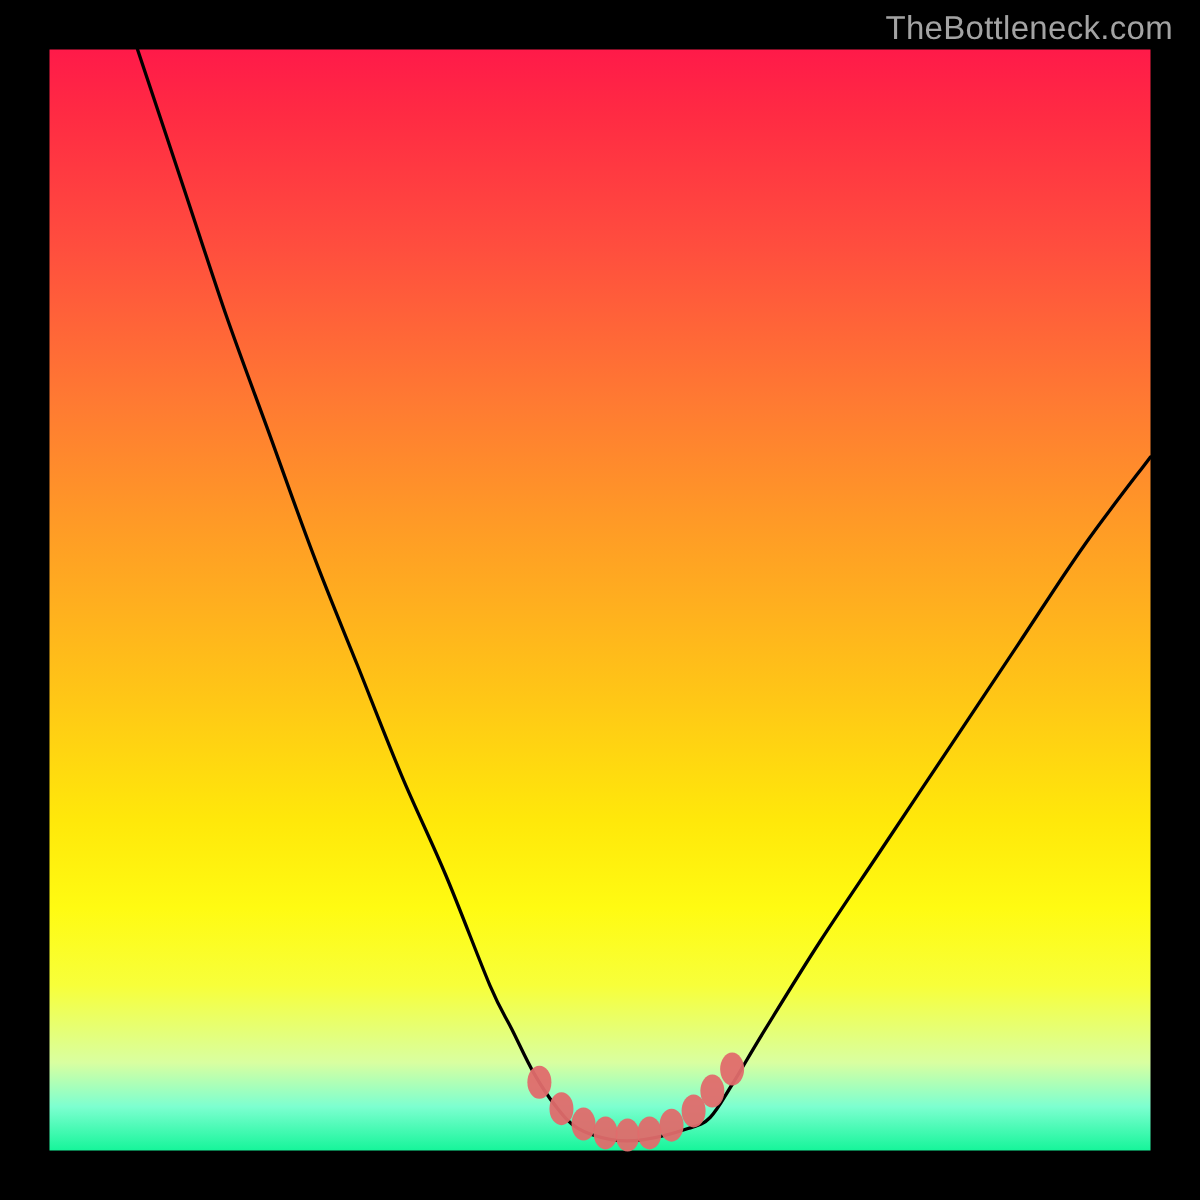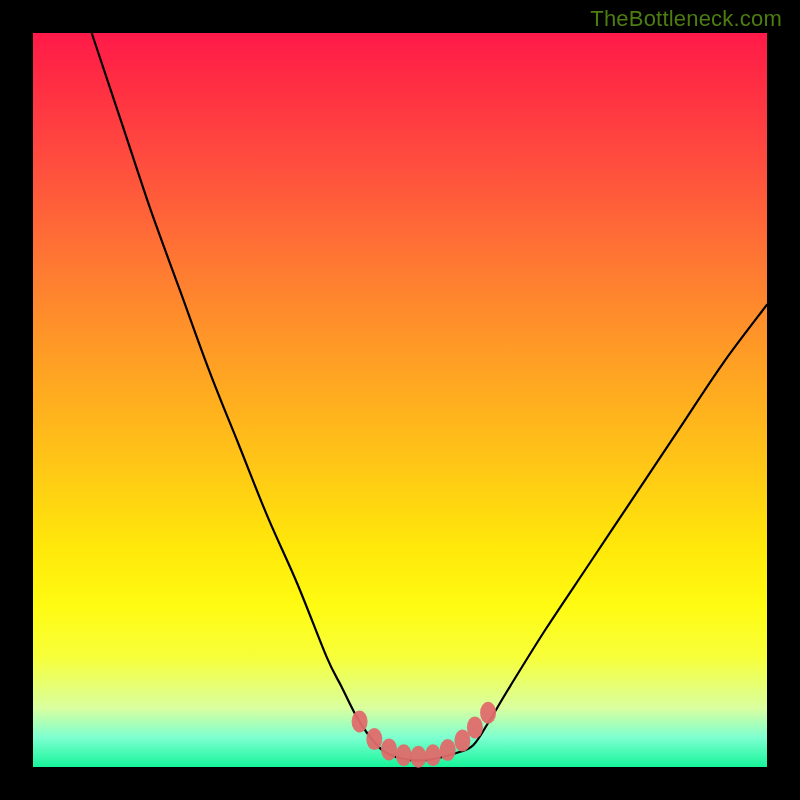--- a/index.html
+++ b/index.html
@@ -44,21 +44,21 @@
     left: 0;
     top: 0;
     width: 734px;
     height: 734px;
     overflow: visible;
   }
   .watermark {
     position: absolute;
     top: 6px;
     right: 18px;
-    color: #4d7c0f;
+    color: #a3a3a3;
     font-size: 22px;
     font-weight: 400;
     letter-spacing: 0.2px;
     user-select: none;
   }
 </style>
 </head>
 <body>
 
 <div class="frame">

